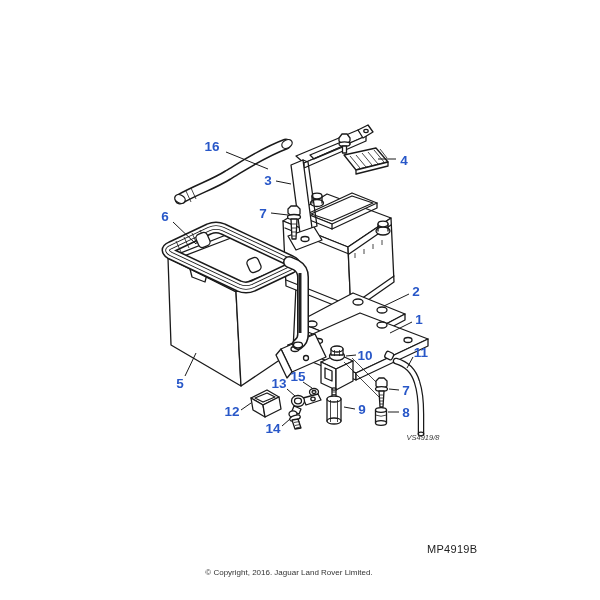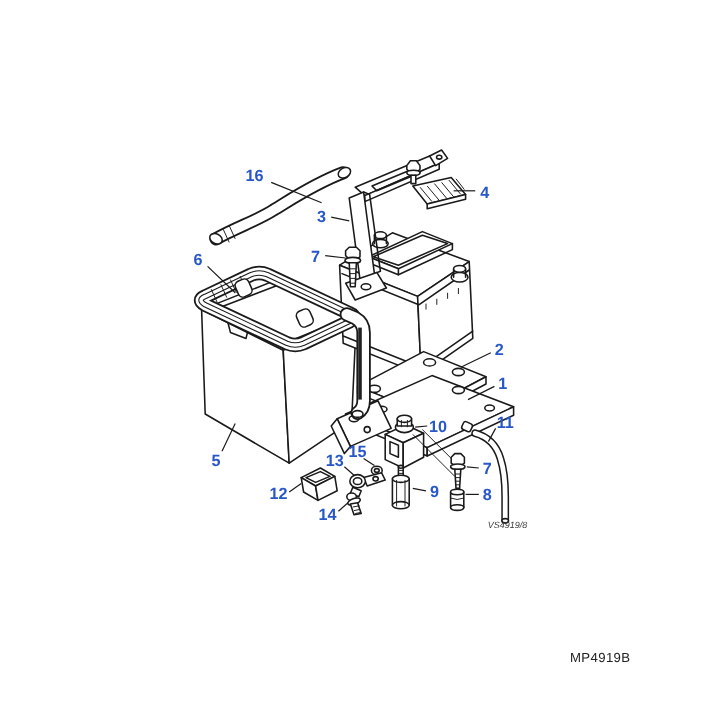--- a/index.html
+++ b/index.html
@@ -14,21 +14,21 @@
   svg .thin{stroke:var(--line);fill:none;stroke-width:0.8;}
   svg .tubeO{stroke:var(--line);fill:none;stroke-width:12;stroke-linejoin:round;stroke-linecap:round;}
   svg .tubeI{stroke:#ffffff;fill:none;stroke-width:9;stroke-linejoin:round;stroke-linecap:round;}
   svg .tubeO2{stroke:var(--line);fill:none;stroke-width:4.6;stroke-linejoin:round;stroke-linecap:round;}
   svg .tubeI2{stroke:#ffffff;fill:none;stroke-width:2.8;stroke-linejoin:round;stroke-linecap:round;}
   svg .hoseO{stroke:var(--line);fill:none;stroke-width:11;stroke-linecap:round;}
   svg .hoseI{stroke:#ffffff;fill:none;stroke-width:8;stroke-linecap:round;}
   svg .leader{stroke:var(--line);fill:none;stroke-width:1;}
   svg text.num{fill:var(--callout);font-family:"Liberation Sans",sans-serif;font-weight:bold;font-size:13.5px;text-anchor:middle;}
   svg text.ref{fill:var(--ref_text);font-family:"Liberation Sans",sans-serif;font-style:italic;font-size:7.5px;text-anchor:middle;}
-  .fig-code{position:absolute;left:427px;top:543px;font-size:11px;color:var(--footer_text);letter-spacing:0.3px;margin-left:48px;}
+  .fig-code{position:absolute;left:427px;top:543px;font-size:11px;color:var(--footer_text);letter-spacing:0.3px;}
   .copyright{position:absolute;left:200px;top:568px;width:178px;text-align:center;font-size:8px;color:#333333;white-space:nowrap;}
 </style>
 </head>
 <body>
 
 <div class="canvas">
 
 <svg width="600" height="600" viewBox="0 0 600 600">
 
   <g>
@@ -253,14 +253,15 @@
     <text class="num" x="273" y="433">14</text>
     <text class="num" x="362" y="414">9</text>
     <text class="num" x="406" y="395">7</text>
     <text class="num" x="406" y="417">8</text>
   </g>
 
   <text class="ref" x="423" y="440">VS4919/8</text>
 </svg>
 
 <div class="fig-code">MP4919B</div>
+<div class="copyright">© Copyright, 2016. Jaguar Land Rover Limited.</div>
 
 </div>
 
 </body></html>

